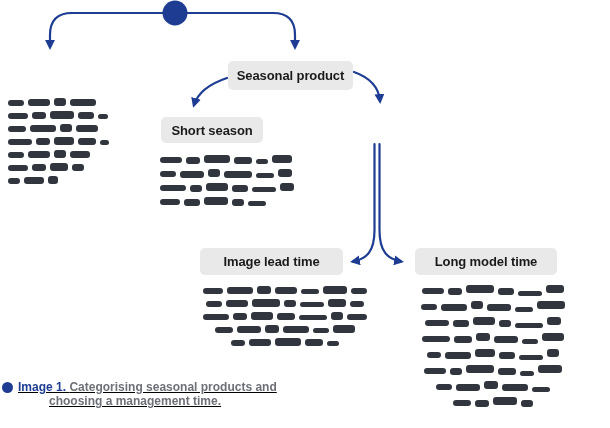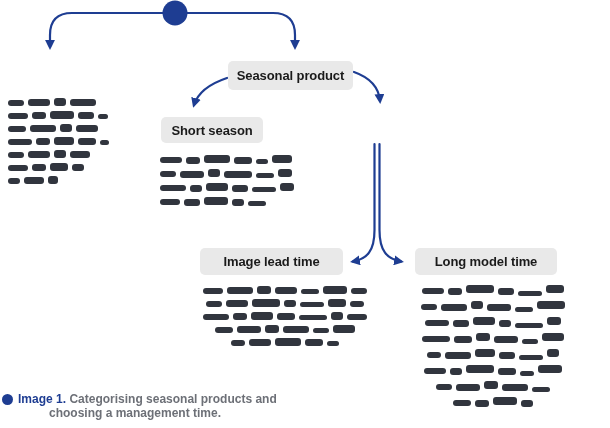--- a/index.html
+++ b/index.html
@@ -41,22 +41,22 @@
   .scr-word{
     background:#20242e;height:6px;border-radius:3px;
     flex:0 0 auto;opacity:.92;
   }
   .scr-word:nth-child(2n){height:7px;}
   .scr-word:nth-child(3n){height:8px;align-self:flex-start;margin-top:2px;}
   .scr-word:nth-child(5n){height:5px;align-self:flex-end;margin-bottom:3px;}
 
   
   .caption{
-    position:absolute;left:3px;top:392px;width:340px;
-    font-size:12px;font-weight:bold;line-height:14px;
+    position:absolute;left:3px;top:380px;width:340px;
+    font-size:12px;font-weight:bold;line-height:14px;text-decoration:underline;
   }
   .cap-bullet{
     position:absolute;left:-1px;top:2px;width:11px;height:11px;
     border-radius:50%;background:#1e3d92;
   }
   .cap-line1{margin-left:15px;}
   .cap-line2{margin-left:46px;}
   .cap-label{color:#1e3d92;}
   .cap-text{color:#6d7077;}
 </style>

